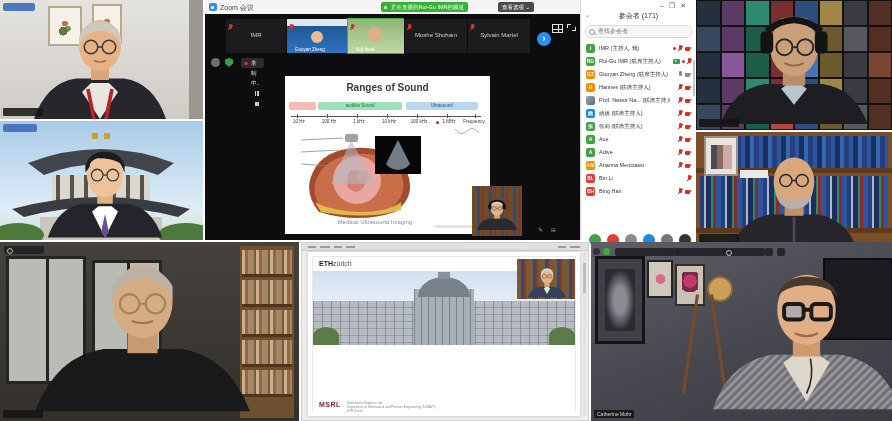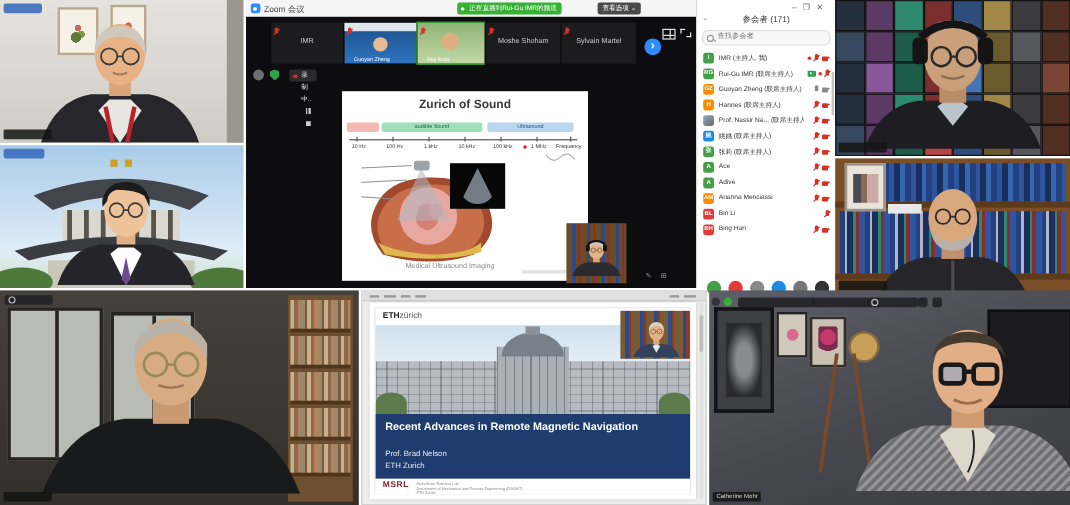--- a/index.html
+++ b/index.html
@@ -256,21 +256,21 @@
       <span class="wicon gallery-i" style="left:347px;"></span>
       <span class="wicon fs-i" style="left:362px;"></span>
 
       <div id="ctrlrow">
         <span id="aud-circ"></span>
         <span id="shield"></span>
         <span id="recchip"><span>录制中..</span><span class="recbtn pause"></span><span class="recbtn stop"></span></span>
       </div>
 
       <div id="slide">
-        <div id="slidetitle">Zurich of Sound</div>
+        <div id="slidetitle">Ranges of Sound</div>
         <div class="band" id="band-infra"></div>
         <div class="band" id="band-aud">audible Sound</div>
         <div class="band" id="band-ultra">Ultrasound</div>
         <div id="faxis">
           <span class="ftick" style="left:6px;"></span>
             <span class="ftick" style="left:36px;"></span>
             <span class="ftick" style="left:66px;"></span>
             <span class="ftick" style="left:96px;"></span>
             <span class="ftick" style="left:126px;"></span>
             <span class="ftick" style="left:156px;"></span>
@@ -564,25 +564,20 @@
       <div id="ethslide">
         <div id="ethlogo"><b>ETH</b><span>zürich</span></div>
         <div id="ethphoto">
           <div id="ethbuilding"></div>
           <div id="ethcenter"></div>
           <div id="ethdome"></div>
           <div id="ethlantern"></div>
           <div class="ethtree" style="left:0;"></div>
           <div class="ethtree" style="right:0;"></div>
         </div>
-        <div id="ethband">
-          <div id="ethtitle">Recent Advances in Remote Magnetic Navigation</div>
-          <div id="ethspeaker">Prof. Brad Nelson</div>
-          <div id="ethaffil">ETH Zurich</div>
-        </div>
         <div id="ethfooter">
           <span id="msrl">MSRL</span>
           <span class="msrl-line" style="top:2px;">Multi-Scale Robotics Lab</span>
           <span class="msrl-line" style="top:6px;">Department of Mechanical and Process Engineering (D-MAVT)</span>
           <span class="msrl-line" style="top:10px;">ETH Zurich</span>
         </div>
         <div id="ethpip">
           <svg class="abs" style="left:8px;top:4px;" width="44" height="38" viewBox="0 0 100 70">
             <path d="M6 70 Q14 50 34 46 L66 46 Q86 50 94 70 Z" fill="#33415c"></path>
             <path d="M43 50 L50 62 L57 50 L53 46 L47 46 Z" fill="#e8e6e0"></path>

